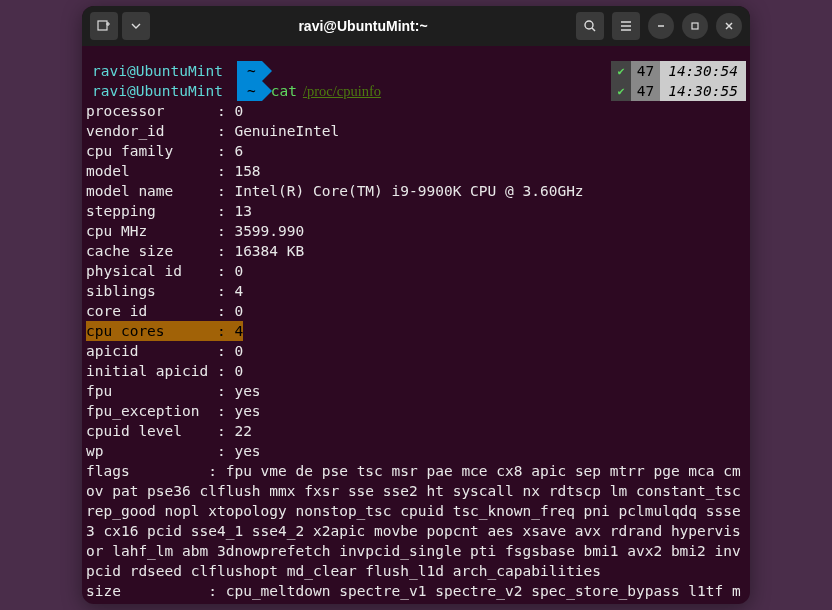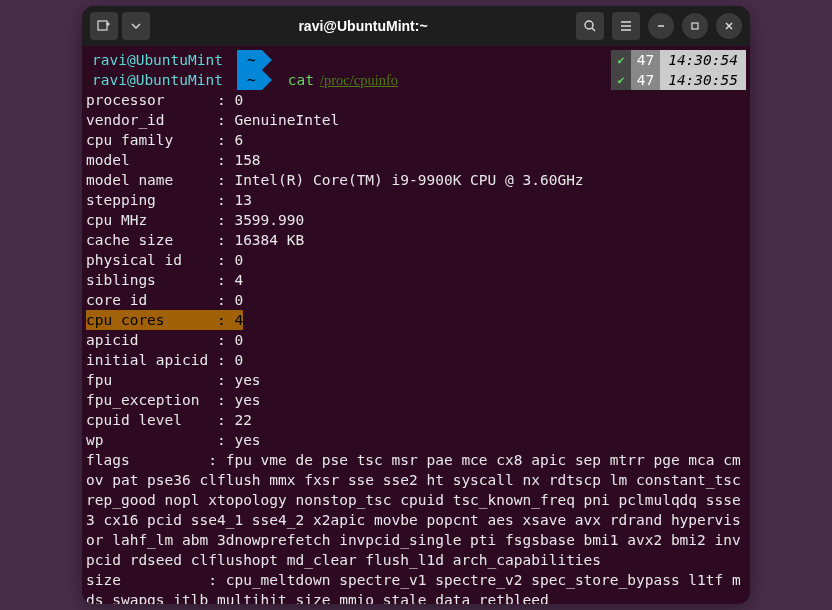--- a/index.html
+++ b/index.html
@@ -4,32 +4,32 @@
 <style>
 * { margin: 0; padding: 0; box-sizing: border-box; }
 body { background: #4a2d4a; font-family: monospace; width: 832px; height: 610px; overflow: hidden; }
 .window { width: 668px; height: 598px; margin: 6px auto; background: #2d0922; border-radius: 12px; overflow: hidden; box-shadow: 0 4px 20px rgba(0,0,0,0.4); display: flex; flex-direction: column; }
 .titlebar { height: 40px; background: #1e1e1e; display: flex; align-items: center; padding: 0 8px; gap: 8px; }
 .tb-left { display: flex; gap: 4px; }
 .tb-btn { width: 28px; height: 28px; background: #3a3a3a; border-radius: 4px; display: flex; align-items: center; justify-content: center; color: #ddd; font-size: 14px; }
 .tb-title { flex: 1; text-align: center; color: #fff; font-family: sans-serif; font-weight: 600; font-size: 14px; }
 .tb-right { display: flex; gap: 8px; align-items: center; }
 .tb-circle { width: 26px; height: 26px; background: #3a3a3a; border-radius: 50%; display: flex; align-items: center; justify-content: center; color: #ddd; }
-.terminal { flex: 1; padding: 4px 4px; font-size: 14.5px; line-height: 20px; color: #e8e8e8; overflow: hidden; font-family: "DejaVu Sans Mono", "Liberation Mono", monospace; }
+.terminal { flex: 1; padding: 15px 4px; font-size: 14.5px; line-height: 20px; color: #e8e8e8; overflow: hidden; font-family: "DejaVu Sans Mono", "Liberation Mono", monospace; }
 .prompt-line { display: flex; align-items: center; height: 20px; }
 .seg { padding: 0 6px; height: 20px; display: inline-flex; align-items: center; }
 .seg-user { color: #5fd7d7; background: transparent; }
 .seg-path { background: #0087d7; color: #000; position: relative; margin-left: 8px; padding-left: 10px; }
 .seg-path::before { content: ""; position: absolute; left: -10px; top: 0; border-top: 10px solid transparent; border-bottom: 10px solid transparent; border-left: 10px solid #2d0922; }
 .seg-path::after { content: ""; position: absolute; right: -10px; top: 0; border-top: 10px solid transparent; border-bottom: 10px solid transparent; border-left: 10px solid #0087d7; }
-.cmd-name { color: #5fd75f; margin-left: 26px; }
+.cmd-name { color: #5fd75f; margin-left: 9px; }
 .cmd-arg { color: #4d7c0f; text-decoration: underline; margin-left: 6px; font-family: Liberation Serif, serif; }
 .status-right { margin-left: auto; display: flex; align-items: center; }
 .check { color: #5fd75f; font-size: 12px; padding: 0 6px; background: #444; height: 20px; display: inline-flex; align-items: center; }
-.badge { background: #888; color: #ffffff; padding: 0 6px; height: 20px; display: inline-flex; align-items: center; }
+.badge { background: #888; color: #000000; padding: 0 6px; height: 20px; display: inline-flex; align-items: center; }
 .time { background: #ccc; color: #000; padding: 0 8px; height: 20px; display: inline-flex; align-items: center; font-style: italic; }
 .output { white-space: pre; }
 .kv { display: flex; }
 .hl { background: #a16207; color: #000; }
 .flags { white-space: pre-wrap; word-break: break-all; }
 svg { display: block; }
 </style>
 </head>
 <body>
 

